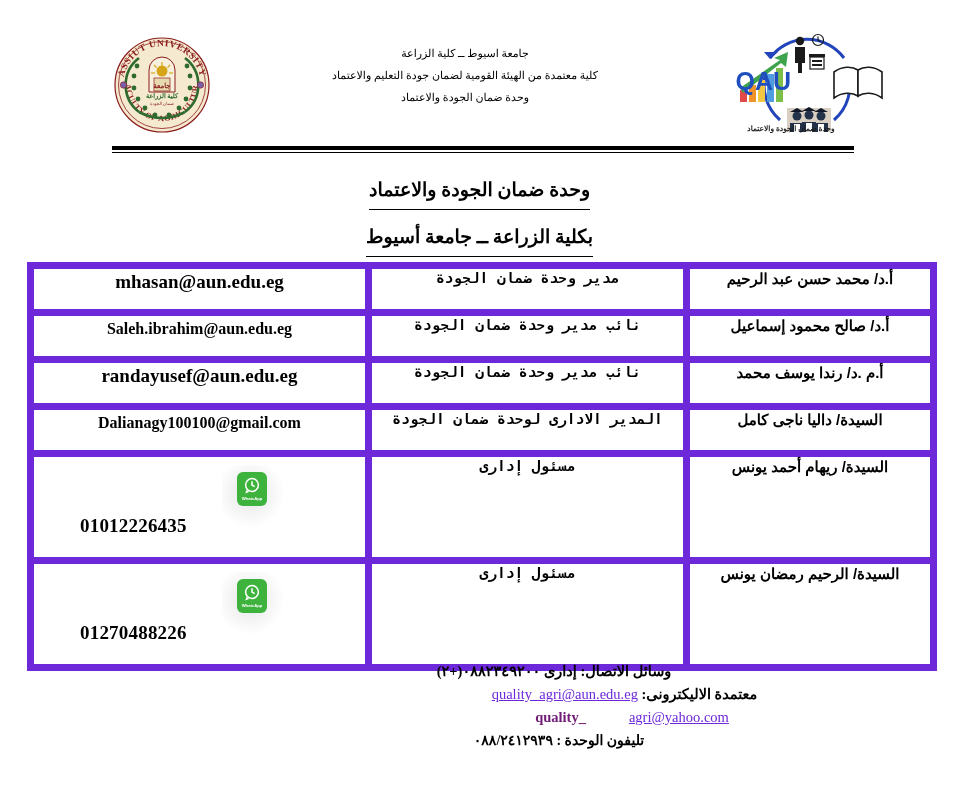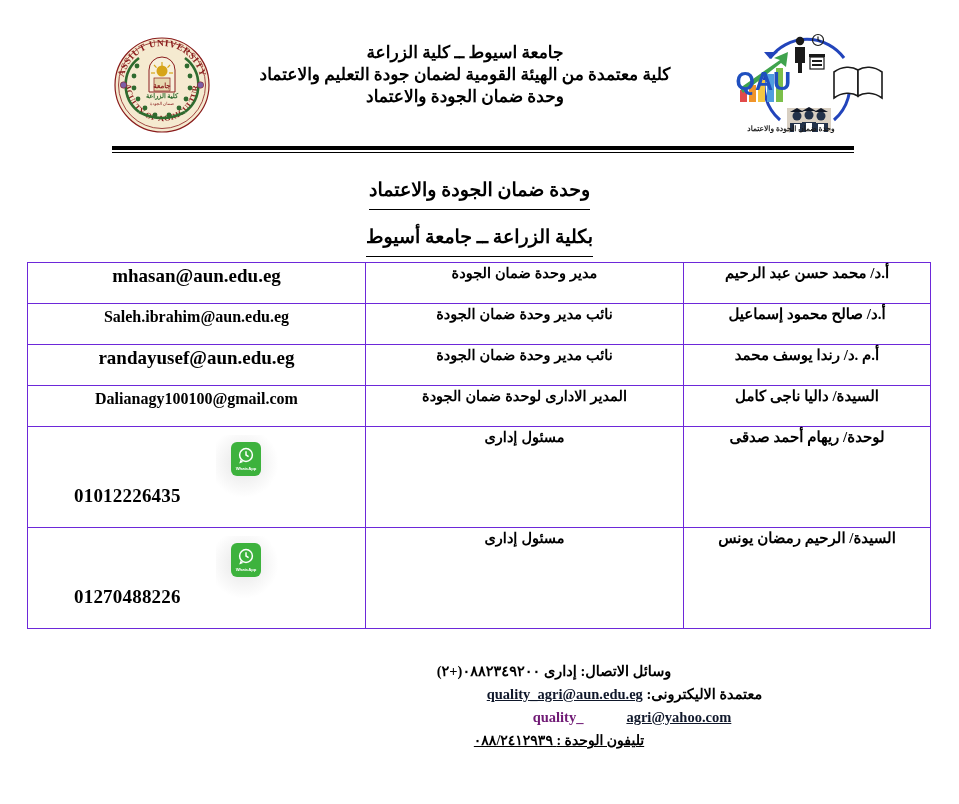--- a/index.html
+++ b/index.html
@@ -43,22 +43,22 @@
   .header-text {
     position: absolute;
     left: 230px;
     top: 42px;
     width: 470px;
     text-align: center;
     direction: rtl;
   }
   .header-text div {
     font-family: "Liberation Serif", "DejaVu Serif", serif;
-    font-weight: bold;
-    font-size: 17px;
+    font-weight: normal;
+    font-size: 11px;
     line-height: 22px;
     letter-spacing: 0px;
     white-space: nowrap;
   }
 
   .logo-qau {
     position: absolute;
     left: 712px;
     top: 28px;
     width: 158px;
@@ -120,39 +120,39 @@
   .contacts-table {
     position: absolute;
     left: 27px;
     top: 262px;
     width: 903px;
     border-collapse: collapse;
     table-layout: fixed;
     direction: rtl;
   }
   .contacts-table td {
-    border: 1px solid #6d28d9;
+    border: 7px solid #6d28d9;
     padding: 0;
     vertical-align: top;
   }
   .col-name   { width: 247px; }
   .col-role   { width: 318px; }
   .col-mail   { width: 338px; }
 
   .cell-name {
-    font-family: Liberation Serif, serif;
+    font-family: Liberation Sans, sans-serif;
     font-weight: bold;
     font-size: 15px;
     text-align: center;
     direction: rtl;
     padding: 7px 6px 6px 6px;
     line-height: 20px;
   }
   .cell-role {
-    font-family: Liberation Sans, sans-serif;
+    font-family: Liberation Mono, monospace;
     font-weight: bold;
     font-size: 14.5px;
     text-align: center;
     direction: rtl;
     padding: 7px 8px 6px 8px;
     line-height: 20px;
   }
   .cell-mail {
     font-family: "Liberation Serif", "DejaVu Serif", serif;
     font-weight: bold;
@@ -221,28 +221,28 @@
     font-family: "Liberation Serif", "DejaVu Serif", serif;
     font-weight: bold;
     font-size: 14.5px;
     line-height: 23px;
     white-space: nowrap;
     direction: rtl;
   }
   .f-line.l1 { padding-right: 120px; }
   .f-line.l2 { padding-right: 22px; }
   .f-line.l3 { direction: ltr; text-align: center; padding-left: 36px; }
-  .f-line.l4 { padding-right: 110px; font-size: 14px; text-decoration: underline; }
+  .f-line.l4 { padding-right: 110px; font-size: 14px; }
 
   .mail-link {
-    color: #0f172a;
+    color: #6d28d9;
     text-decoration: underline;
     direction: ltr;
     unicode-bidi: embed;
-    font-weight: bold;
+    font-weight: normal;
     margin-left: 43px;
   }
   .mail-plain {
     color: #701a75;
     direction: ltr;
     unicode-bidi: embed;
     font-weight: bold;
   }
 </style>
 </head>
@@ -411,21 +411,21 @@
         <td class="cell-role">نائب مدير وحدة ضمان الجودة</td>
         <td class="cell-mail">randayusef@aun.edu.eg</td>
       </tr>
       <tr class="short">
         <td class="cell-name">السيدة/ داليا ناجى كامل</td>
         <td class="cell-role">المدير الادارى لوحدة ضمان الجودة</td>
         <td class="cell-mail small">Dalianagy100100@gmail.com</td>
       </tr>
 
       <tr class="tall">
-        <td class="cell-name">لوحدة/ ريهام أحمد صدقى</td>
+        <td class="cell-name">السيدة/ ريهام أحمد يونس</td>
         <td class="cell-role">مسئول إدارى</td>
         <td class="phone-cell">
           <div class="wa-glow"></div>
           <div class="wa-badge">
             <svg width="30" height="34" viewBox="0 0 30 34" xmlns="http://www.w3.org/2000/svg">
               <rect x="0" y="0" width="30" height="34" rx="6" ry="6" fill="#3db23d"></rect>
               <g fill="none" stroke="#ffffff" stroke-width="1.5">
                 <circle cx="15" cy="13" r="6.4"></circle>
                 <path d="M 15,9.2 L 15,13 L 17.6,14.6"></path>
               </g>

